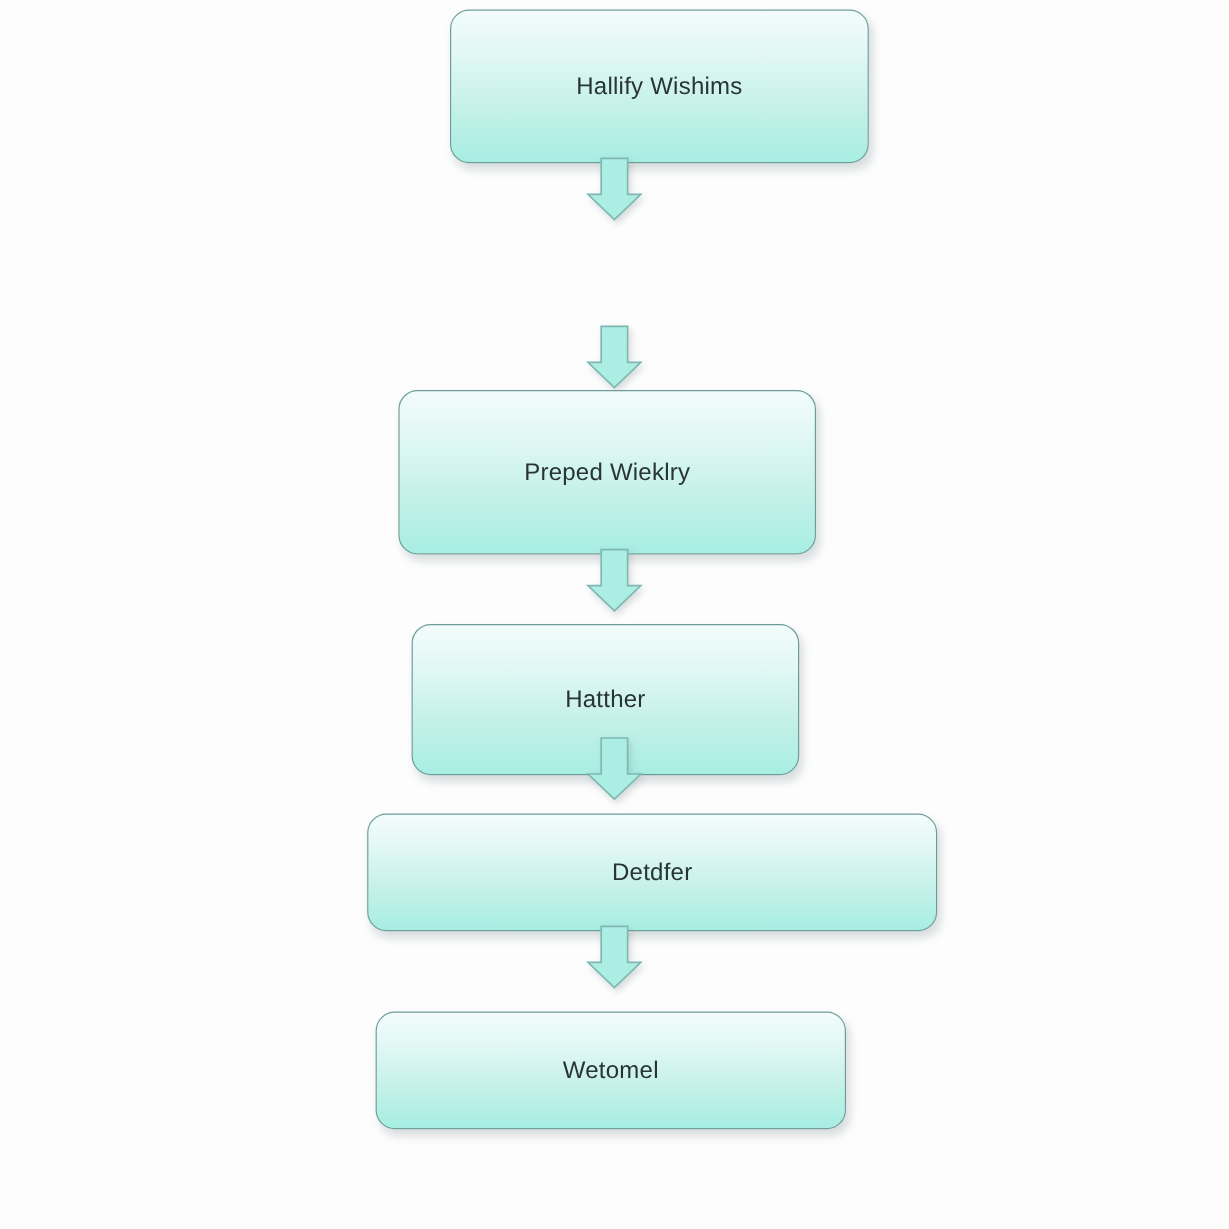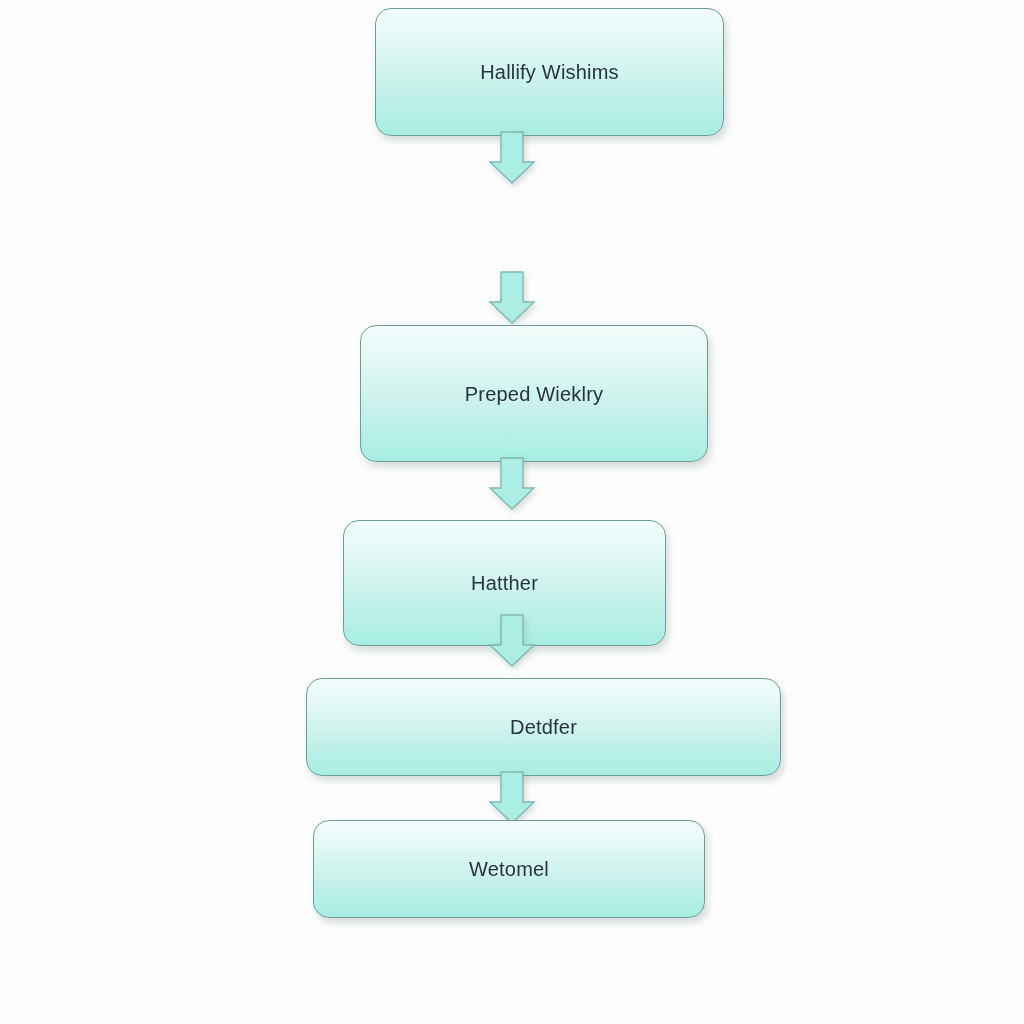--- a/index.html
+++ b/index.html
@@ -78,21 +78,21 @@
     </svg>
   </div>
 
 
   <div class="connector" style="left:488px; top:272px;">
     <svg viewBox="0 0 48 52" xmlns="http://www.w3.org/2000/svg">
       <path class="arrow-body" d="M 13 0 L 35 0 L 35 30 L 46 30 L 24 51 L 2 30 L 13 30 Z"></path>
     </svg>
   </div>
 
-  <div class="node" style="left:332px; top:325px; width:348px; height:137px;margin-left:28px;">
+  <div class="node" style="left:332px; top:325px; width:348px; height:137px;">
     <span class="node-label">Preped Wieklry</span>
   </div>
 
   <div class="connector" style="left:488px; top:458px;">
     <svg viewBox="0 0 48 52" xmlns="http://www.w3.org/2000/svg">
       <path class="arrow-body" d="M 13 0 L 35 0 L 35 30 L 46 30 L 24 51 L 2 30 L 13 30 Z"></path>
     </svg>
   </div>
 
   <div class="node" style="left:343px; top:520px; width:323px; height:126px;">
@@ -108,17 +108,17 @@
   <div class="node" style="left:306px; top:678px; width:475px; height:98px;">
     <span class="node-label">Detdfer</span>
   </div>
 
   <div class="connector" style="left:488px; top:772px;">
     <svg viewBox="0 0 48 52" xmlns="http://www.w3.org/2000/svg">
       <path class="arrow-body" d="M 13 0 L 35 0 L 35 30 L 46 30 L 24 51 L 2 30 L 13 30 Z"></path>
     </svg>
   </div>
 
-  <div class="node" style="left:313px; top:820px; width:392px; height:98px;">
+  <div class="node" style="left:313px; top:843px; width:392px; height:98px;">
     <span class="node-label">Wetomel</span>
   </div>
 
 </div>
 
 </body></html>

